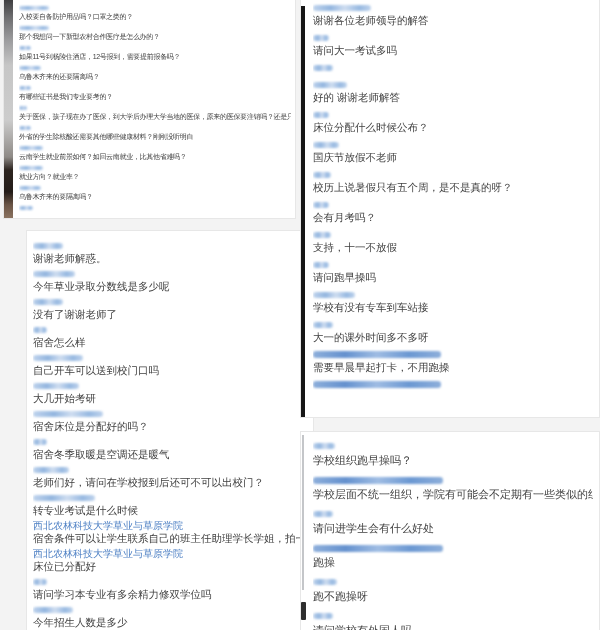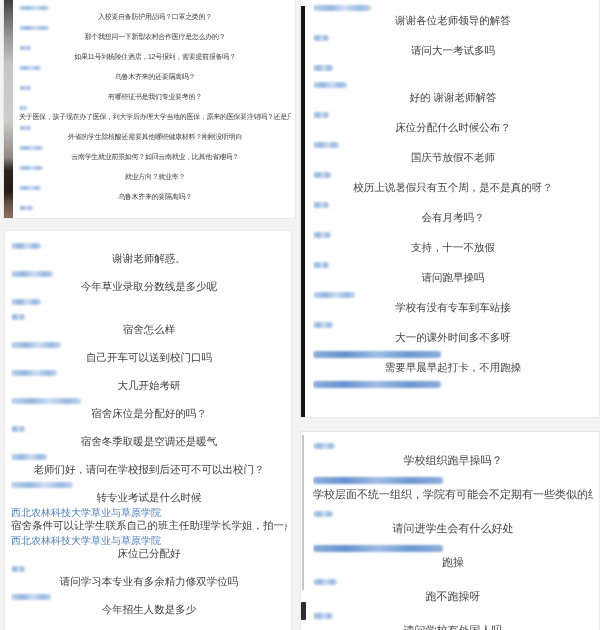--- a/index.html
+++ b/index.html
@@ -11,24 +11,23 @@
   body{
     background:var(--page);
     font-family:"Liberation Sans","DejaVu Sans",sans-serif;
     position:relative;
   }
   .panel{
     position:absolute;
     background:var(--panel);
     border:1px solid #e7e7e7;
     overflow:hidden;
-    text-align:center;
   }
   .panel-lt{left:3px;top:0;width:293px;height:219px;border-top:none;}
-  .panel-lb{left:4px;top:230px;width:288px;height:400px;border-bottom:none;}
+  .panel-lb{left:26px;top:230px;width:288px;height:400px;border-bottom:none;}
   .panel-rt{left:300px;top:0;width:300px;height:418px;border-top:none;}
   .panel-rb{left:300px;top:431px;width:300px;height:199px;border-bottom:none;}
 
   .photo-strip{
     position:absolute;left:0;top:0;bottom:0;width:9px;
     background:linear-gradient(180deg,
       #3f3f41 0%, #6e6e70 8%, #9a9a9c 18%, #c6c6c6 30%,
       #cccccc 55%, #8e8a86 72%, #2c241f 78%, #241c18 88%,
       #6b5546 94%, #8a7260 100%);
   }
@@ -171,20 +170,21 @@
       <div class="row">
     <div class="uname">
           <span class="blurbar" style="width: 42px;"></span>
         </div>
     <div class="mtext">今年草业录取分数线是多少呢</div>
   </div>
       <div class="row">
     <div class="uname">
           <span class="blurbar" style="width: 30px;"></span>
         </div>
+    <div class="mtext">没有了谢谢老师了</div>
   </div>
       <div class="row">
     <div class="uname">
           <span class="blurbar" style="width: 14px;"></span>
         </div>
     <div class="mtext">宿舍怎么样</div>
   </div>
       <div class="row">
     <div class="uname">
           <span class="blurbar" style="width: 50px;"></span>

